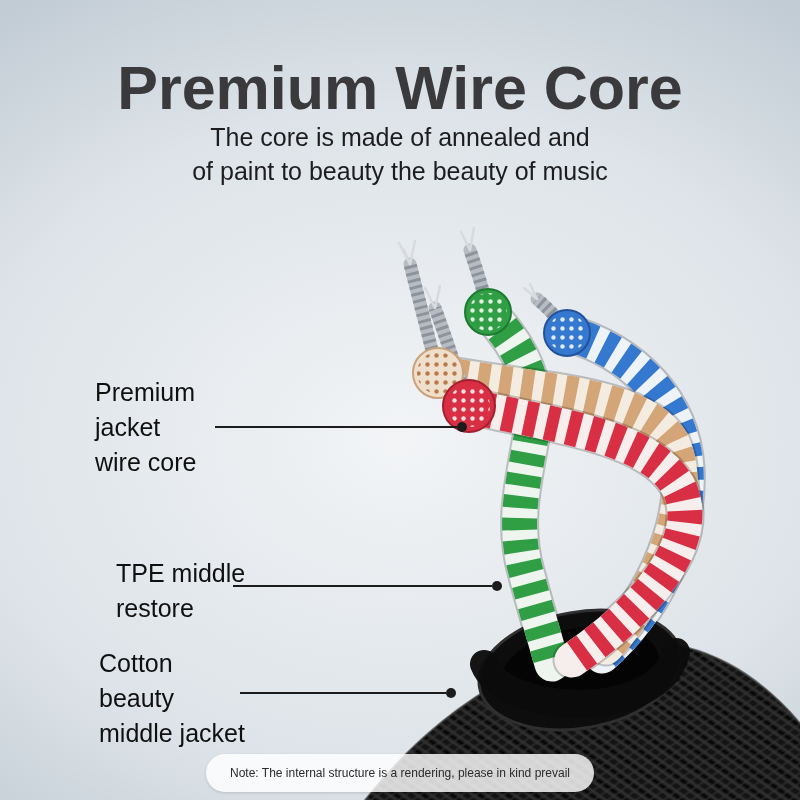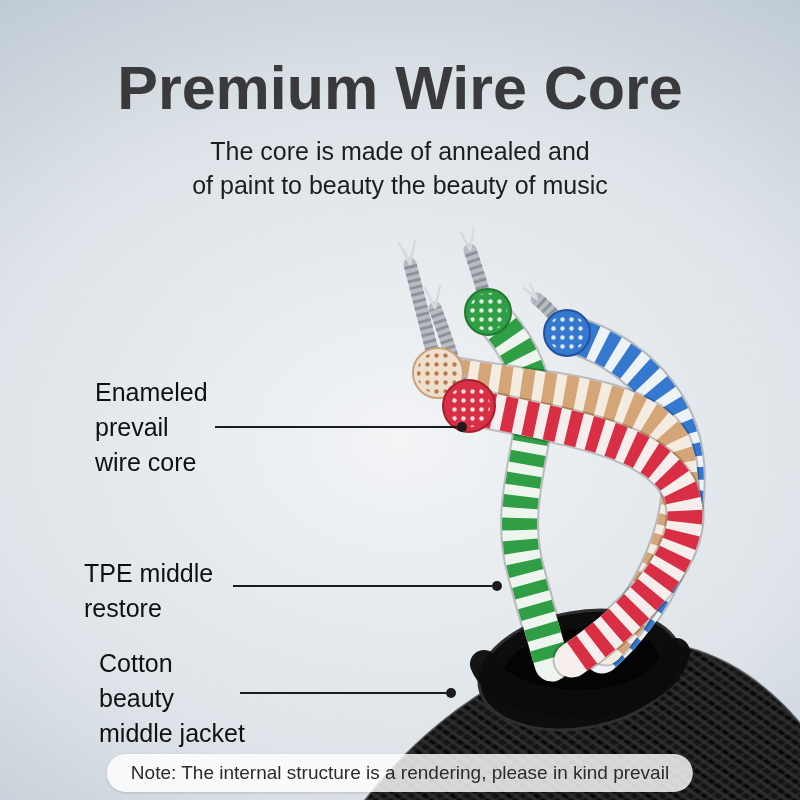--- a/index.html
+++ b/index.html
@@ -5,31 +5,31 @@
   html,body{margin:0;padding:0;}
   .stage{
     position:relative;width:800px;height:800px;overflow:hidden;
     font-family:"Liberation Sans",sans-serif;
     background:radial-gradient(130% 100% at 50% 55%, #f2f4f6 0%, #dde3e8 42%, #b7c3cd 75%, #a2b0bd 100%);
   }
   .title{
     margin:56px 0 0;text-align:center;
     font-size:61px;line-height:1.05;font-weight:700;color:#3a3a3c;letter-spacing:0;
   }
-  .subtitle{margin-top:14px;text-align:center;font-size:25px;line-height:34px;color:#1d1d1f;}
+  .subtitle{text-align:center;font-size:25px;line-height:34px;color:#1d1d1f;}
   .illustration{position:absolute;left:0;top:0;width:800px;height:800px;}
   .callout{position:absolute;font-size:25px;line-height:35px;color:#101010;}
   .callout-1{left:95px;top:375px;}
-  .callout-2{left:84px;top:556px;}
+  .callout-2{left:116px;top:556px;}
   .callout-3{left:99px;top:646px;}
   .note{
     position:absolute;left:50%;bottom:8px;transform:translateX(-50%);
     background:rgba(255,255,255,0.82);border-radius:19px;height:38px;
     display:flex;align-items:center;padding:0 24px;
-    font-size:19px;color:#2b2b2b;white-space:nowrap;
+    font-size:12px;color:#2b2b2b;white-space:nowrap;
     box-shadow:0 1px 3px rgba(0,0,0,0.15);
   }
 </style>
 </head>
 <body>
 
 <div class="stage">
 
   <h1 class="title">Premium Wire Core</h1>
 
@@ -140,22 +140,22 @@
       <line x1="215" y1="427" x2="457" y2="427" stroke="#1c1c1c" stroke-width="2"></line>
       <circle cx="462" cy="427" r="5" fill="#1c1c1c"></circle>
       <line x1="233" y1="586" x2="492" y2="586" stroke="#1c1c1c" stroke-width="2"></line>
       <circle cx="497" cy="586" r="5" fill="#1c1c1c"></circle>
       <line x1="240" y1="693" x2="446" y2="693" stroke="#1c1c1c" stroke-width="2"></line>
       <circle cx="451" cy="693" r="5" fill="#1c1c1c"></circle>
     </g>
   </svg>
 
   <div class="callout callout-1">
-    <div>Enameled</div>
-    <div>prevail</div>
+    <div>Premium</div>
+    <div>jacket</div>
     <div>wire core</div>
   </div>
 
   <div class="callout callout-2">
     <div>TPE middle</div>
     <div>restore</div>
   </div>
 
   <div class="callout callout-3">
     <div>Cotton</div>

